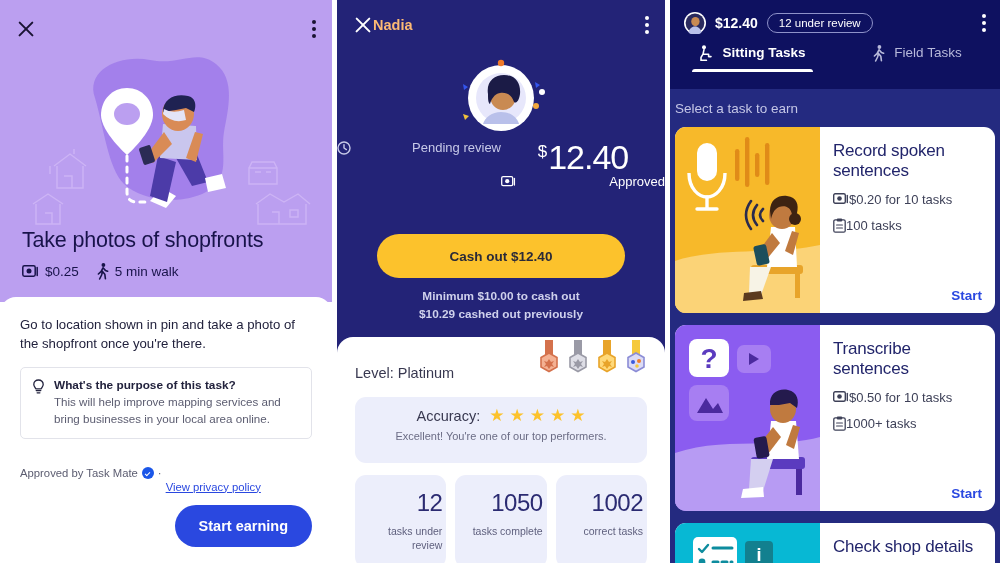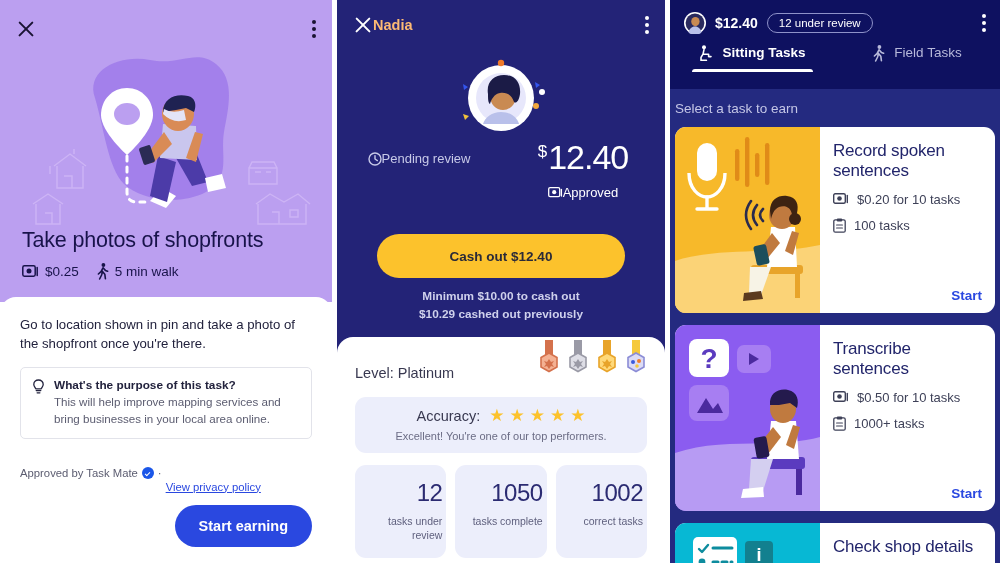--- a/index.html
+++ b/index.html
@@ -47,30 +47,30 @@
   .p2-top { position:absolute; top:10px; left:0; right:0; height:30px; display:flex; align-items:center; justify-content:space-between; padding:0 16px; z-index:6;}
   .p2-name { display:flex; align-items:center; gap:0; color:#fdba74; font-size:14.5px; font-weight:bold;}
   .icon-x.light::before, .icon-x.light::after { background:#ffffff; }
   .p2-avatar-wrap { position:absolute; top:48px; left:0; width:328px; height:100px; display:flex; align-items:center; justify-content:center;}
   .p2-balances { position:absolute; top:140px; left:0; width:328px; display:flex;}
   .bal { flex:1; text-align:center;}
   .bal .amt { font-size:34px; letter-spacing:-1px; line-height:1; }
   .bal .amt .cur { font-size:17px; vertical-align:12px; margin-right:2px;}
   .bal.pend .amt { color:#b9bbe2;}
   .bal.appr .amt { color:#ffffff;}
-  .bal .lbl { margin-top:11px; font-size:13px; display:flex; align-items:center; justify-content:center; gap:0;}
+  .bal .lbl { font-size:13px; display:flex; align-items:center; justify-content:space-between; gap:0;}
   .bal.pend .lbl { color:#c7c9e8;}
   .bal.appr .lbl { color:#ffffff;}
   .p2-cash { position:absolute; top:234px; left:40px; width:248px; height:44px; background:#fcc22c; color:#2a2a38; border:none; border-radius:24px; font-size:13.5px; font-weight:bold; cursor:pointer;}
   .p2-min { position:absolute; top:287px; width:328px; text-align:center; color:#cfd1ec; font-size:11.8px; line-height:1.55; font-weight:bold;}
   .p2-sheet { position:absolute; left:0; top:337px; width:328px; height:226px; background:#fff; border-radius:16px 16px 0 0; padding:16px 18px 0;}
   .p2-level { display:flex; align-items:center; justify-content:space-between;}
   .p2-level-txt { font-size:14.5px; color:#383850; margin-top:12px;}
   .medals { display:flex; gap:7px; margin-top:-14px;}
-  .p2-acc { margin-top:16px; background:#eceefb; border-radius:11px; padding:10px 12px 11px; text-align:center;}
+  .p2-acc { margin-top:16px; background:#eceefb; border-radius:11px; padding:10px 12px 21px; text-align:center;}
   .p2-acc-row { display:flex; align-items:center; justify-content:center; gap:9px;}
   .p2-acc-lbl { font-size:14.5px; color:#383850;}
   .stars { display:flex; gap:5px; font-size:17px; color:#fcc22c; line-height:1;}
   .p2-acc-sub { margin-top:6px; font-size:11px; color:#6b6c85;}
   .p2-stats { margin-top:12px; display:flex; gap:9px;}
   .stat { flex:1; background:#eceefb; border-radius:11px; padding:14px 4px 16px; text-align:right;}
   .stat .n { font-size:24px; color:#2b2b72; letter-spacing:-0.5px;}
   .stat .t { margin-top:7px; font-size:10.5px; color:#5e5f7d; line-height:1.35;}
 
   
@@ -85,21 +85,21 @@
   .p3-tab span.lbl { font-size:13.5px;}
   .p3-tab.active span.lbl { color:#fff; font-weight:bold;}
   .p3-tab:not(.active) span.lbl { color:#b7b9da;}
   .p3-tab.active::after { content:""; position:absolute; bottom:0; left:22px; right:22px; height:3px; background:#fff; border-radius:3px 3px 0 0;}
   .p3-body { position:absolute; top:89px; left:0; width:330px; height:474px; background:#242a80; padding:12px 5px 0;}
   .p3-sub { color:#c4c6e6; font-size:13.5px; margin-bottom:11px;}
   .task { background:#fff; border-radius:11px; overflow:hidden; display:flex; margin-bottom:12px; height:186px;}
   .task .thumb { flex:0 0 145px; position:relative; overflow:hidden;}
   .task .info { flex:1; padding:14px 13px 10px; position:relative; display:flex; flex-direction:column;}
   .task .tname { font-size:17px; color:#22256b; line-height:1.2; letter-spacing:-0.2px;}
-  .task .trow { display:flex; align-items:flex-start; gap:8px; font-size:13px; color:#3e4158; margin-top:9px; line-height:1.35;}
+  .task .trow { display:flex; align-items:flex-start; gap:0; font-size:13px; color:#3e4158; margin-top:9px; line-height:1.35;}
   .task .trow:first-of-type { margin-top:12px;}
   .task .start { position:absolute; right:13px; bottom:10px; color:#2a48e0; font-size:13.5px; font-weight:bold; cursor:pointer;}
   .task.clipped { height:60px;}
   .task.clipped .info { padding-top:14px;}
 </style>
 </head>
 <body>
 
 <div class="stage">
 

